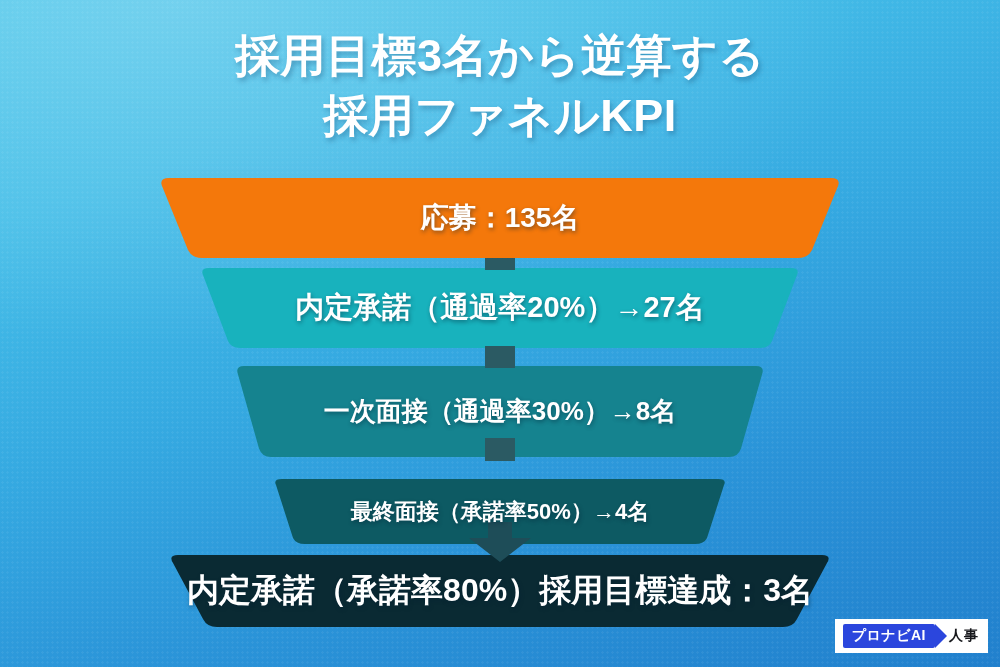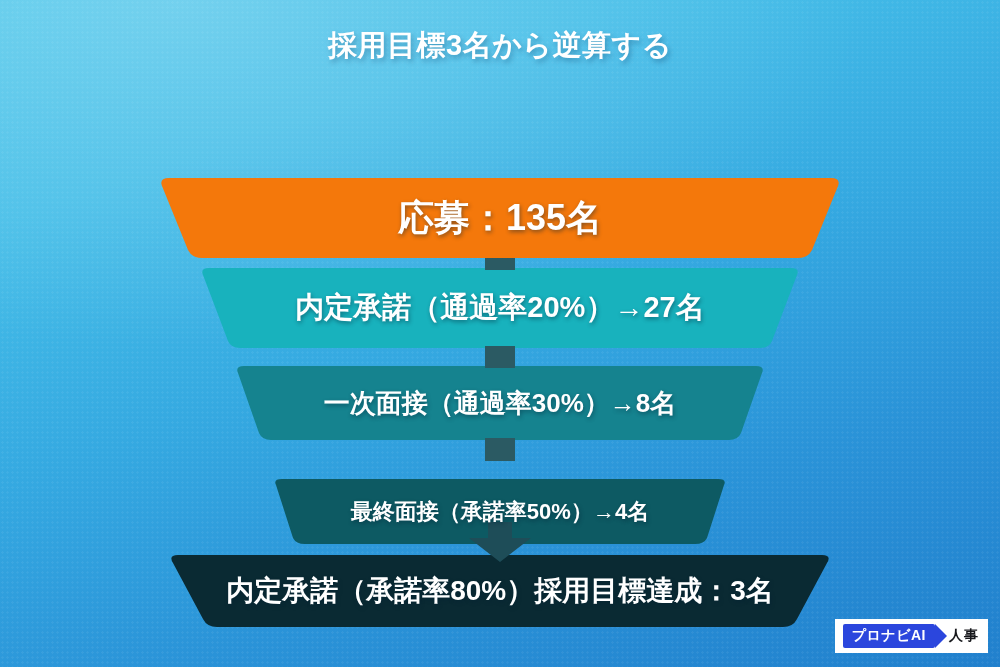--- a/index.html
+++ b/index.html
@@ -37,21 +37,21 @@
     position: absolute;
     top: 26px;
     left: 0;
     width: 1000px;
     text-align: center;
     z-index: 5;
   }
   .title-line {
     display: block;
     color: #ffffff;
-    font-size: 29px;
+    font-size: 45px;
     font-weight: bold;
     letter-spacing: 0.5px;
     line-height: 1.34;
     text-shadow: 2px 3px 5px rgba(0, 48, 88, 0.30);
   }
 
   
   .funnel {
     position: absolute;
     top: 178px;
@@ -80,29 +80,29 @@
     z-index: 2;
     color: #ffffff;
     font-weight: bold;
     white-space: nowrap;
     text-shadow: 1px 2px 4px rgba(0, 30, 50, 0.45);
   }
 
   
   #stage-1 { top: 0px;   height: 80px; }
   #stage-2 { top: 90px;  height: 80px; }
-  #stage-3 { top: 188px; height: 74px; }
+  #stage-3 { top: 188px; height: 91px; }
   #stage-4 { top: 281px; height: 65px; margin-top: 20px; }
   #stage-5 { top: 377px; height: 72px; }
 
-  #stage-1 .stage-label { font-size: 36px; }
+  #stage-1 .stage-label { font-size: 28px; }
   #stage-2 .stage-label { font-size: 29px; }
   #stage-3 .stage-label { font-size: 26px; }
   #stage-4 .stage-label { font-size: 22px; }
-  #stage-5 .stage-label { font-size: 28px; }
+  #stage-5 .stage-label { font-size: 32px; }
 
   
   .connector {
     position: absolute;
     left: 485px;
     width: 30px;
     background: #2b5a63;
     z-index: 1;
   }
   #connector-1 { top: 80px;  height: 12px; }
@@ -161,20 +161,21 @@
     letter-spacing: 1px;
   }
 </style>
 </head>
 <body>
 
 <div id="infographic">
 
   <div class="title-block">
     <span class="title-line">採用目標3名から逆算する</span>
+    <span class="title-line">採用ファネルKPI</span>
   </div>
 
   <div class="funnel">
 
     <div class="connector" id="connector-1" style="background: rgb(43, 90, 99);"></div>
     <div class="connector" id="connector-2" style="background: rgb(43, 90, 99);"></div>
     <div class="connector" id="connector-3" style="background: rgb(43, 90, 99);"></div>
 
     <div class="arrow-connector">
       <svg width="90" height="40" viewBox="0 0 90 40" aria-hidden="true">

